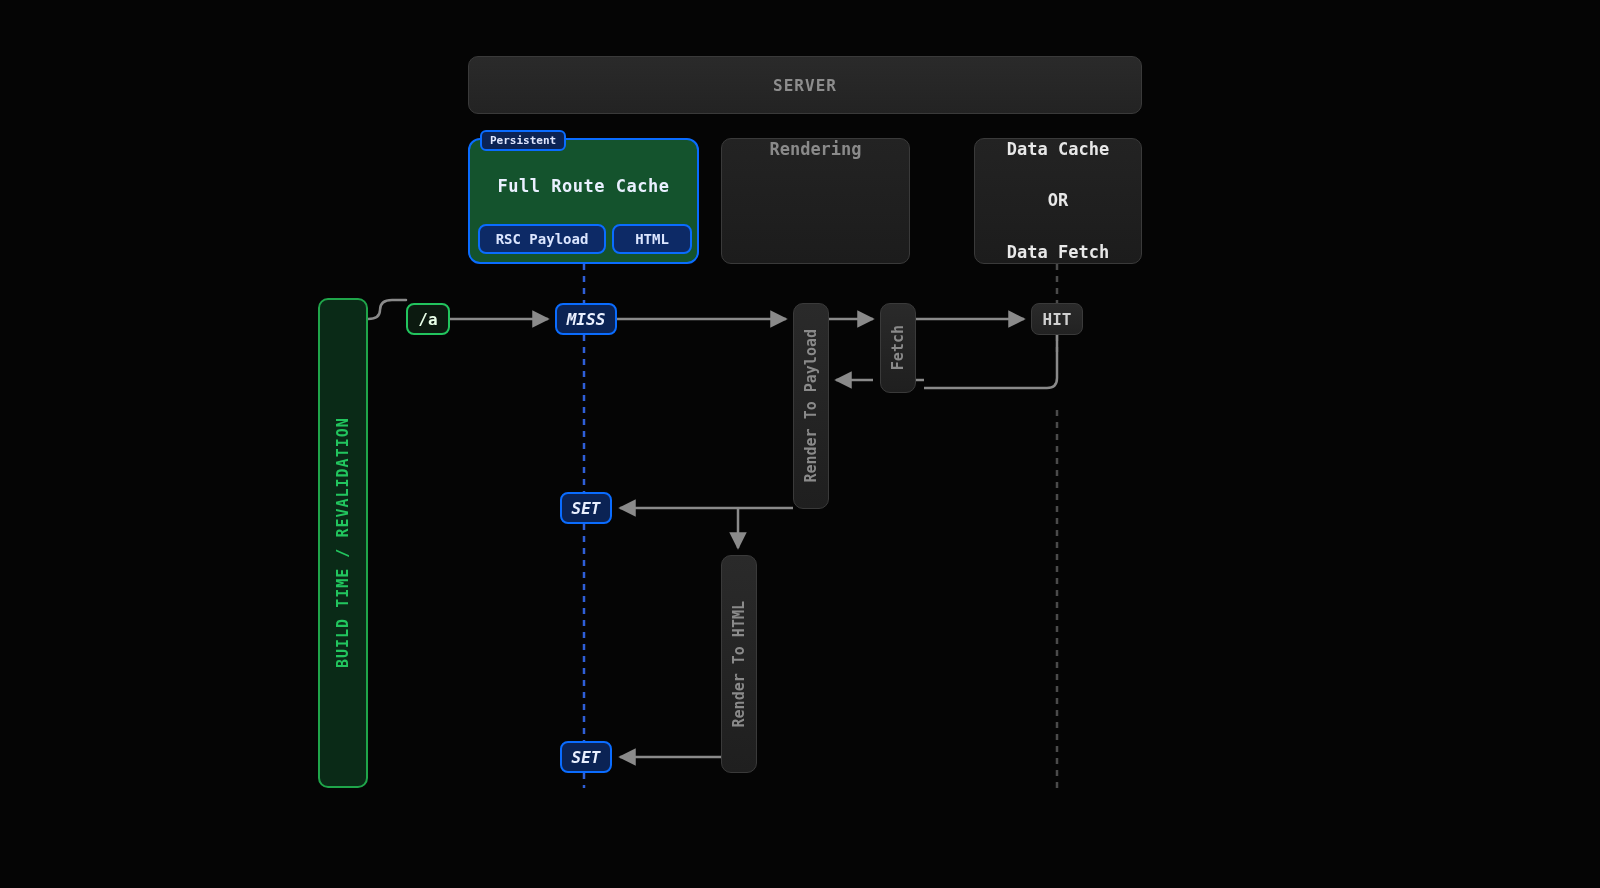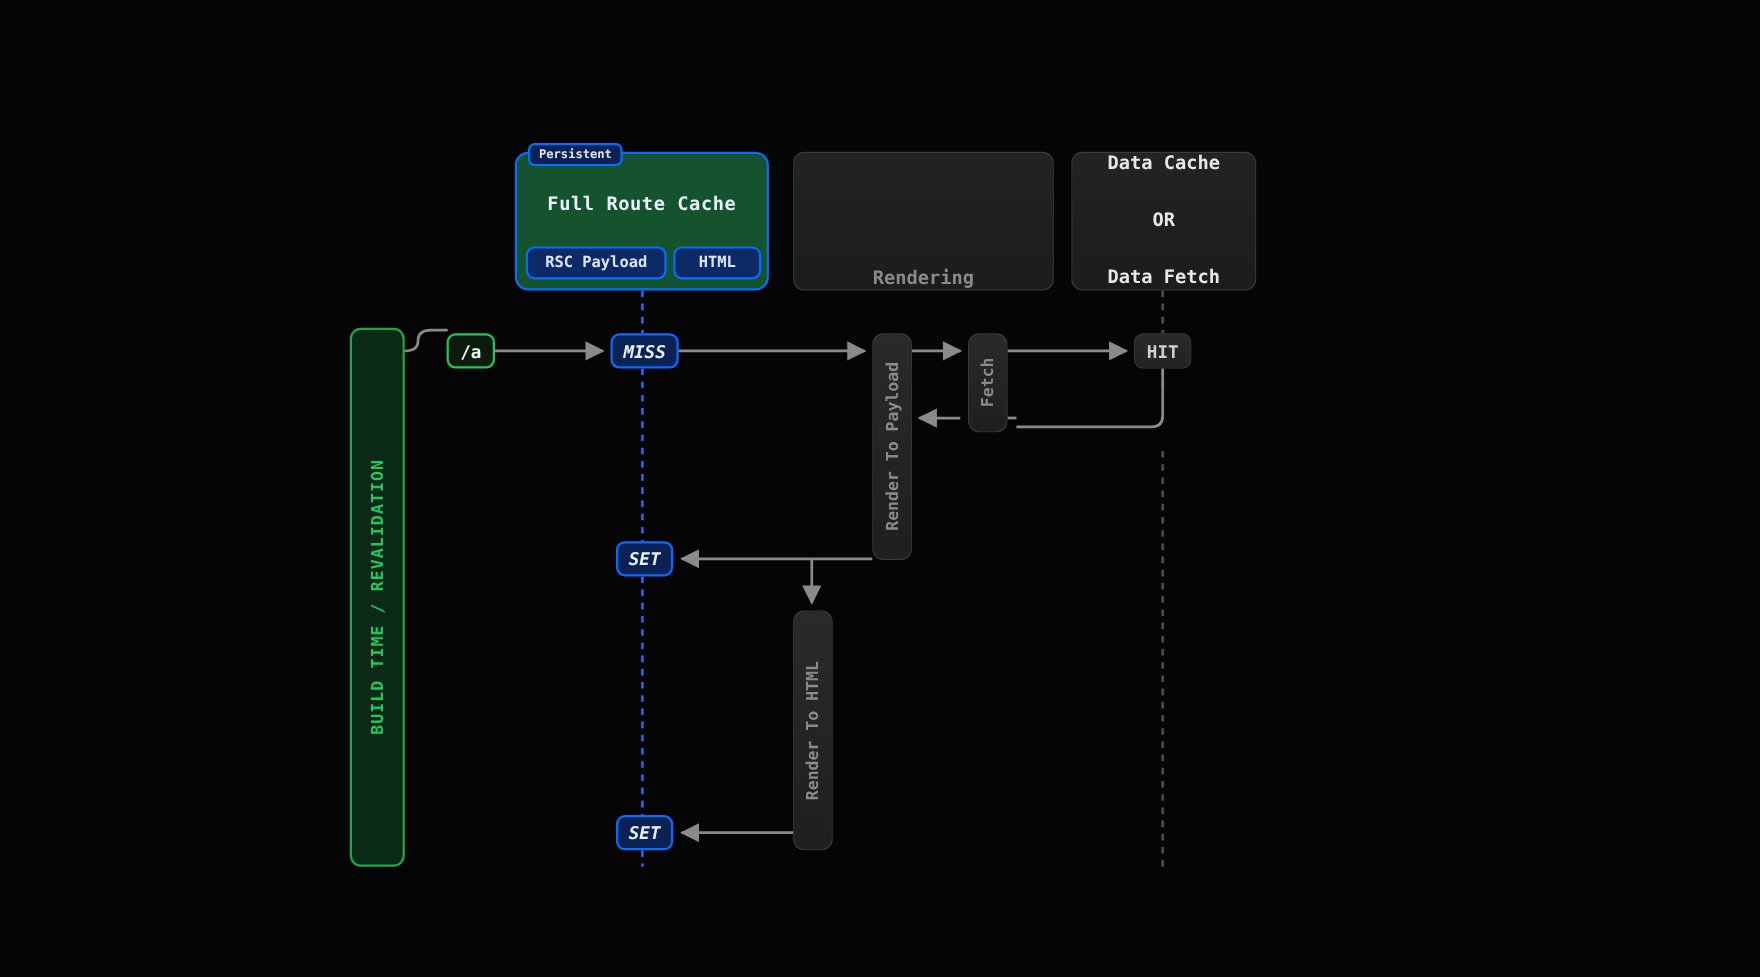--- a/index.html
+++ b/index.html
@@ -51,26 +51,26 @@
     border: 2px solid #0a6cff; border-radius: 8px;
     background: #0d2a66;
     color: #dce6ff; font-size: 14px; font-weight: 600;
     display: flex; align-items: center; justify-content: center; margin-top: 42px;
   }
   .frc-chip.rsc { left: 8px; width: 128px; }
   .frc-chip.html { left: 142px; width: 80px; }
 
   
   .rendering {
-    left: 721px; top: 138px; width: 237px; height: 126px;
+    left: 721px; top: 138px; width: 189px; height: 126px;
     border: 1px solid #3a3a3a;
     background: linear-gradient(#232323, #1c1c1c);
     border-radius: 10px;
     color: #8a8a8a; font-size: 17px; font-weight: 600;
-    display: flex; align-items: flex-end; justify-content: center;
+    display: flex; align-items: flex-start; justify-content: center;
   }
 
   
   .datacache {
     left: 974px; top: 138px; width: 168px; height: 126px;
     border: 1px solid #3a3a3a;
     background: linear-gradient(#232323, #1c1c1c);
     border-radius: 10px;
     color: #e8e8e8; font-size: 17px; font-weight: 700;
     display: flex; flex-direction: column; align-items: center; justify-content: center;
@@ -175,20 +175,23 @@
     <line x1="916" y1="380" x2="924" y2="380" stroke="#8a8a8a" stroke-width="2.5"></line>
 
     <line x1="793" y1="508" x2="738" y2="508" stroke="#8a8a8a" stroke-width="2.5"></line>
     <path d="M 738 508 L 620 508" stroke="#8a8a8a" stroke-width="2.5" fill="none" marker-end="url(#arr)"></path>
 
     <path d="M 738 508 L 738 548" stroke="#8a8a8a" stroke-width="2.5" fill="none" marker-end="url(#arr)"></path>
 
     <line x1="721" y1="757" x2="620" y2="757" stroke="#8a8a8a" stroke-width="2.5" marker-end="url(#arr)"></line>
   </svg>
 
+  <div class="abs server-bar">
+    <span>SERVER</span>
+  </div>
 
   <div class="abs frc">
     <div class="frc-tag">Persistent</div>
     <div class="frc-title mono">Full Route Cache</div>
     <div class="frc-chip rsc mono">RSC Payload</div>
     <div class="frc-chip html mono">HTML</div>
   </div>
 
   <div class="abs rendering">
     <span>Rendering</span>

